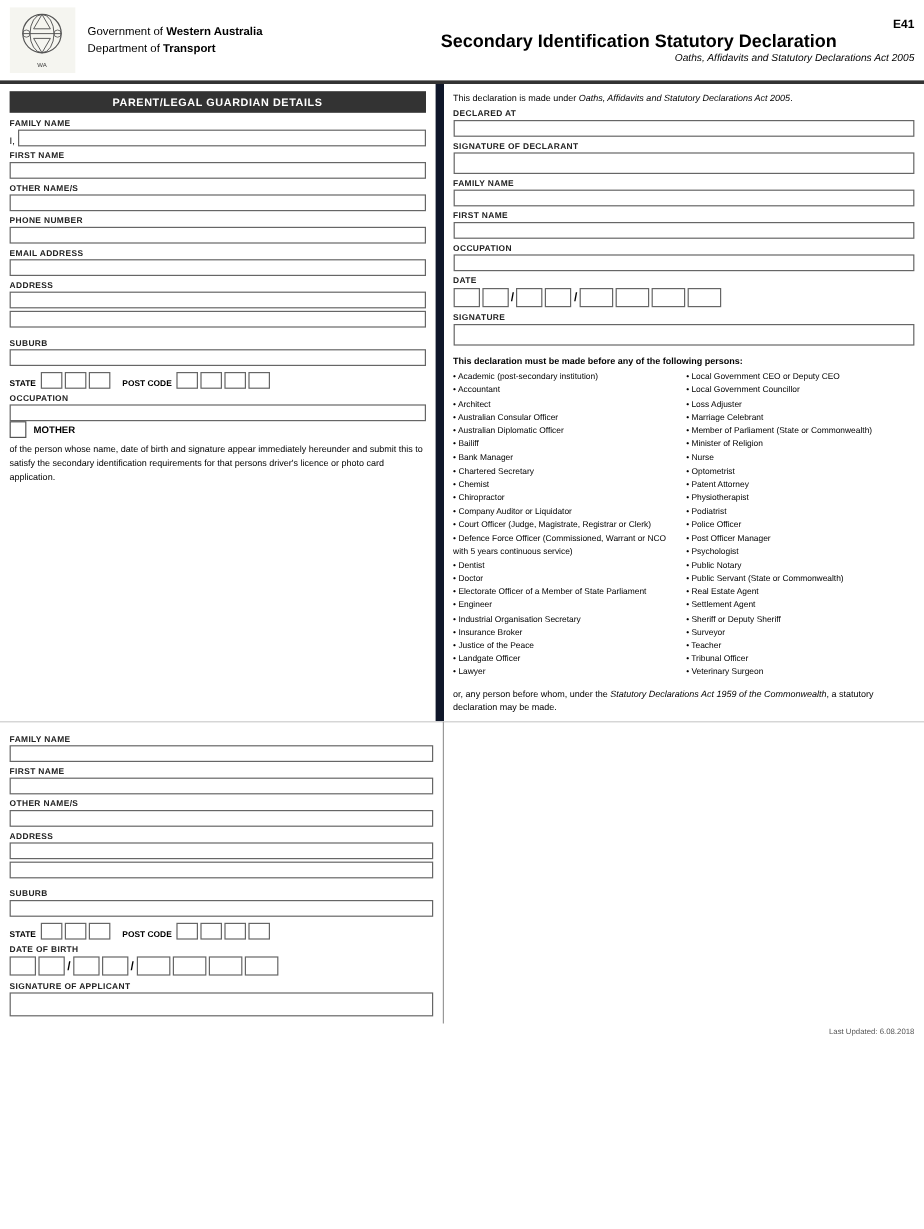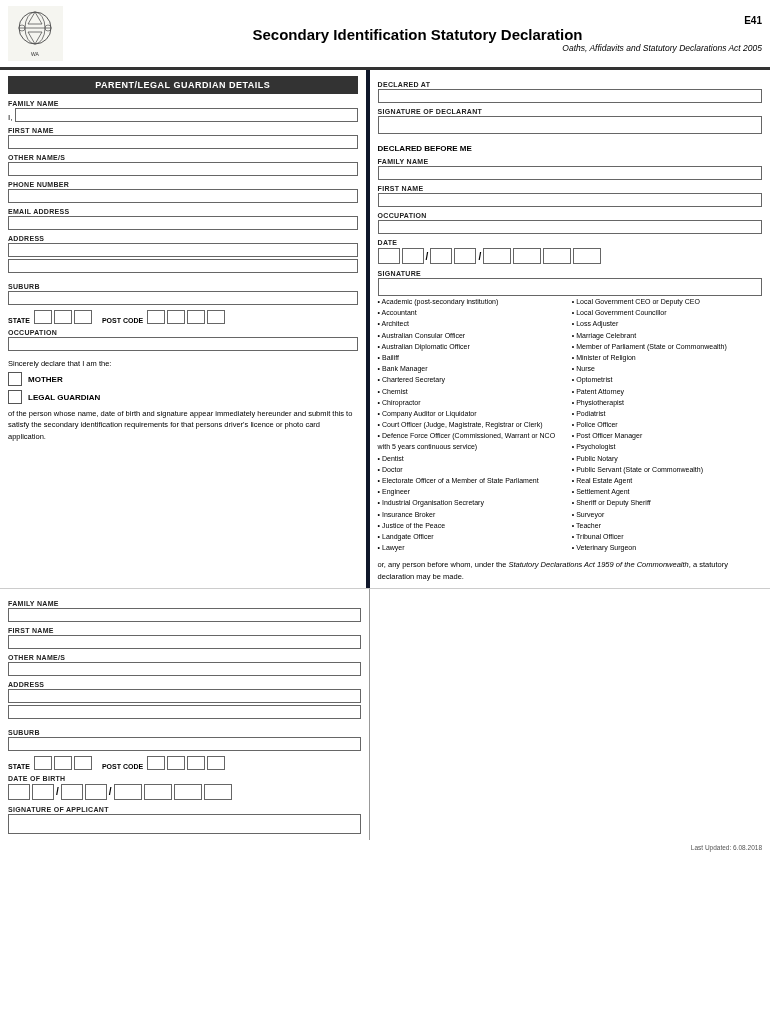--- a/index.html
+++ b/index.html
@@ -62,21 +62,21 @@
     
     .main-content {
       display: flex;
       width: 100%;
     }
 
     
     .left-col {
       width: 48%;
       padding: 6px 8px;
-      border-right: 4px solid #0f172a;
+      border-right: 7px solid #0f172a;
     }
 
     
     .right-col {
       width: 52%;
       padding: 6px 8px;
     }
 
     
     .section-header {
@@ -295,20 +295,28 @@
       <circle cx="27" cy="22" r="16" fill="none" stroke="#555" stroke-width="1"></circle>
       <ellipse cx="27" cy="22" rx="10" ry="16" fill="none" stroke="#555" stroke-width="0.8"></ellipse>
       <line x1="11" y1="22" x2="43" y2="22" stroke="#555" stroke-width="0.8"></line>
       <polygon points="27,6 20,18 34,18" fill="none" stroke="#555" stroke-width="0.8"></polygon>
       <polygon points="27,38 20,26 34,26" fill="none" stroke="#555" stroke-width="0.8"></polygon>
       <circle cx="14" cy="22" r="3" fill="none" stroke="#555" stroke-width="0.7"></circle>
       <circle cx="40" cy="22" r="3" fill="none" stroke="#555" stroke-width="0.7"></circle>
       <text x="27" y="50" text-anchor="middle" font-size="5" fill="#333">WA</text>
     </svg>
   </div>
+  <div class="header-gov-text">
+    <div class="dept">
+      Government of <strong>Western Australia</strong>
+    </div>
+    <div class="dept">
+      Department of <strong>Transport</strong>
+    </div>
+  </div>
   <div class="header-title-block">
     <span class="form-code">E41</span>
     <span class="main-title">Secondary Identification Statutory Declaration</span>
     <span class="subtitle">Oaths, Affidavits and Statutory Declarations Act 2005</span>
   </div>
 </div>
 
 <div class="main-content">
 
   <div class="left-col">
@@ -355,44 +363,41 @@
         <div class="small-box"></div>
         <div class="small-box"></div>
         <div class="small-box"></div>
         <div class="small-box"></div>
       </div>
     </div>
 
     <div class="field-label">OCCUPATION</div>
     <input class="form-input" type="text" style="">
 
-    <p class="sincerely-text">Sincerely declare that I am the:</p>
 
     <div class="checkbox-row">
       <div class="checkbox-box"></div>
       <span class="checkbox-label">MOTHER</span>
     </div>
-    <div class="checkbox-row">
-      <div class="checkbox-box"></div>
-      <span class="checkbox-label">LEGAL GUARDIAN</span>
-    </div>
 
     <p class="of-person-text">of the person whose name, date of birth and signature appear immediately hereunder and submit this to satisfy the secondary identification requirements for that persons driver's licence or photo card application.</p>
   </div>
 
   <div class="right-col">
 
+    <p class="declaration-text">
+      <span>This declaration is made under </span><span class="declaration-italic">Oaths, Affidavits and Statutory Declarations Act 2005</span><span>.</span>
+    </p>
 
     <div class="field-label">DECLARED AT</div>
     <input class="form-input" type="text" style="">
 
     <div class="field-label">SIGNATURE OF DECLARANT</div>
     <input class="form-input" type="text" style="height: 18px;">
 
-    <div class="before-me-header">DECLARED BEFORE ME</div>
 
     <div class="field-label">FAMILY NAME</div>
     <input class="form-input" type="text" style="">
 
     <div class="field-label">FIRST NAME</div>
     <input class="form-input" type="text" style="">
 
     <div class="field-label">OCCUPATION</div>
     <input class="form-input" type="text" style="">
 
@@ -406,20 +411,21 @@
       <span class="date-sep">/</span>
       <div class="date-box-wide"></div>
       <div class="date-box-wide"></div>
       <div class="date-box-wide"></div>
       <div class="date-box-wide"></div>
     </div>
 
     <div class="field-label" style="margin-top:6px;">SIGNATURE</div>
     <input class="form-input" type="text" style="height: 18px;">
 
+    <p class="must-made-text">This declaration must be made before any of the following persons:</p>
 
     <div class="two-col-list">
       <ul id="list-left-ul">
           <li>Academic (post-secondary institution)</li>
           <li>Accountant</li>
           <li>Architect</li>
           <li>Australian Consular Officer</li>
           <li>Australian Diplomatic Officer</li>
           <li>Bailiff</li>
           <li>Bank Manager</li>

